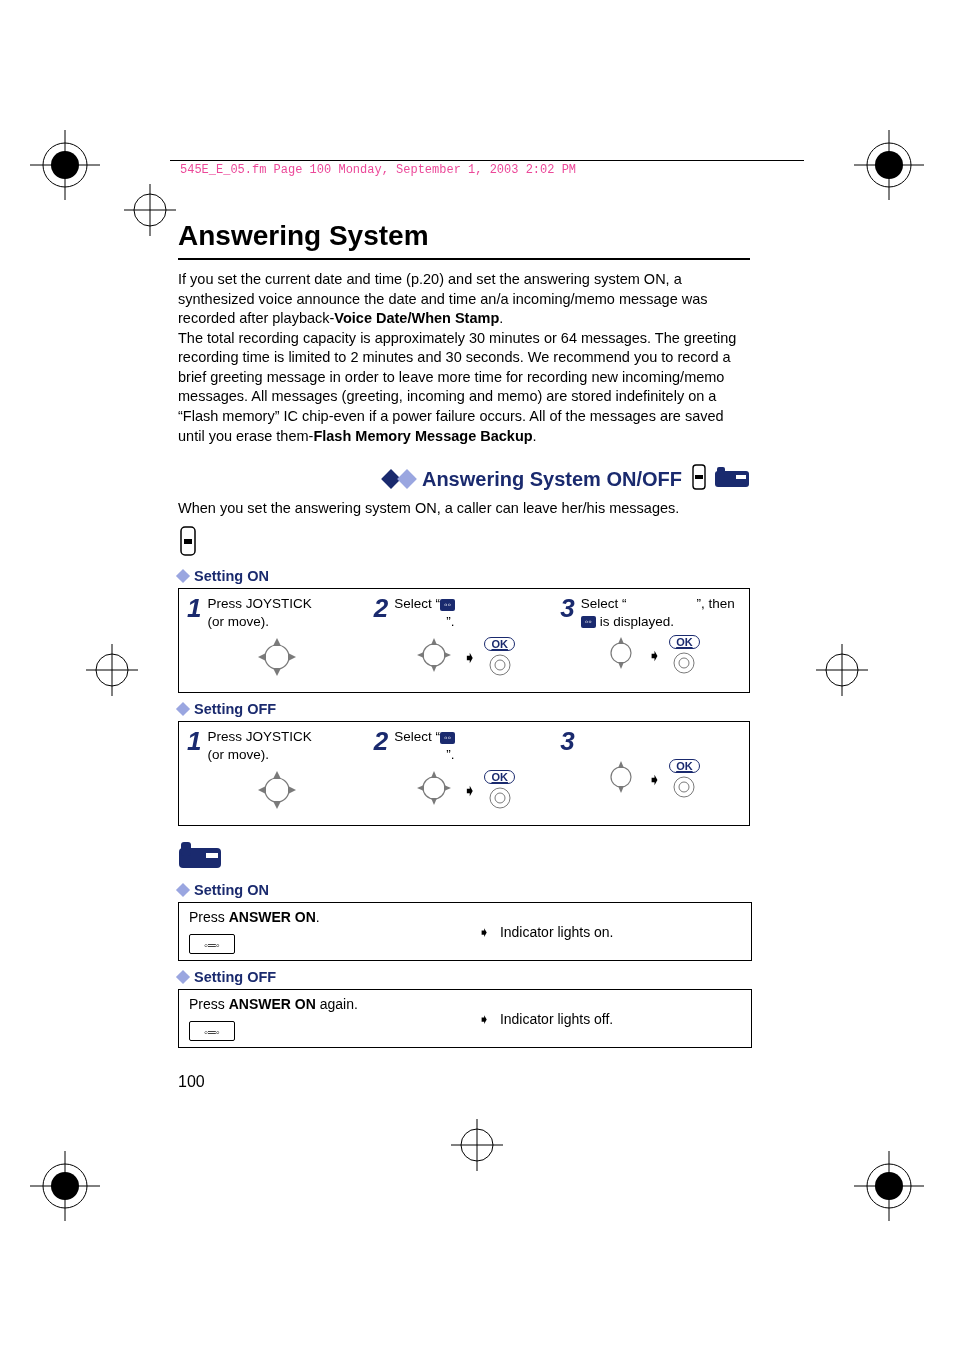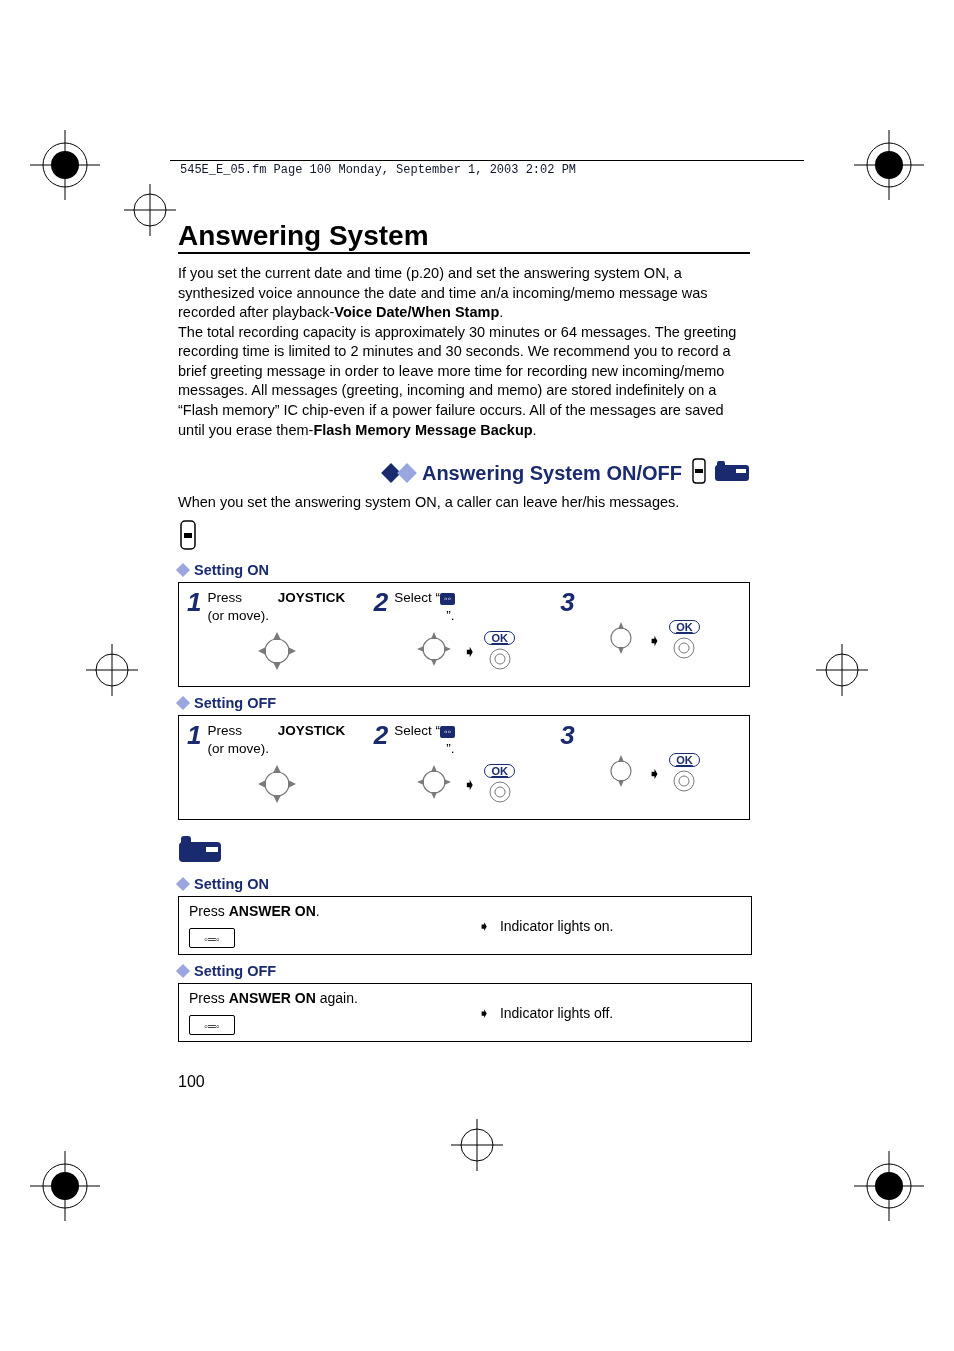--- a/index.html
+++ b/index.html
@@ -34,35 +34,36 @@
   .cross-l { top: 640px; left: 82px; }
   .cross-r { top: 640px; right: 82px; }
   .cross-b { bottom: 176px; left: 447px; }
   .cross-t { top: 180px; left: 120px; }
 
   
   .crop-h-top { position:absolute; top:160px; left:170px; right:150px; border-top:1px solid #000; }
   .header-path {
     position:absolute; top:163px; left:180px;
     font-family: "Courier New", monospace;
-    font-size:12px; color:#0f172a;
+    font-size:12px; color:#ec4899;
   }
 
   .content {
     position: absolute;
     top: 220px;
     left: 178px;
     width: 572px;
   }
 
   h1.title {
     font-size: 28px;
     font-weight: bold;
     margin: 0 0 4px 0;
     border-bottom: 2px solid #000;
+    padding-bottom: 6px;
   }
 
   .para {
     font-size: 14.5px;
     line-height: 1.35;
     margin: 10px 0 0 0;
   }
   .para b { font-weight: bold; }
 
   .section-head {
@@ -134,21 +135,21 @@
     font-size:26px;
     font-weight:bold;
     font-style:italic;
     color:#1a2a6e;
     line-height:1;
   }
   .step-text {
     font-size:13.5px;
     line-height:1.3;
   }
-  .step-text b { font-weight:bold;margin-left:32px; }
+  .step-text b { font-weight:normal; }
   .step-graphic {
     display:flex;
     align-items:center;
     justify-content:center;
     gap:8px;
     margin-top:4px;
   }
   .arrow-right {
     font-size:16px;
   }
@@ -379,20 +380,23 @@
             <svg width="28" height="24">
                 <circle cx="14" cy="12" r="10" fill="none" stroke="#7a7a7a"></circle>
                 <circle cx="14" cy="12" r="5" fill="none" stroke="#7a7a7a"></circle>
               </svg>
           </span>
         </div>
       </div>
       <div class="step">
         <div class="step-row">
           <span class="step-num">3</span>
+          <span class="step-text">
+            <span>Select “</span><span style="display:inline-block;width:70px"></span><span>”, then </span><span class="tape-icon">◦◦</span><span> is displayed</span><b>.</b>
+          </span>
         </div>
         <div class="step-graphic">
           <span>
             <svg width="38" height="38">
                 <circle cx="19" cy="19" r="10" fill="none" stroke="#7a7a7a" stroke-width="1.2"></circle>
                 <polygon points="19,3 16,10 22,10" fill="#7a7a7a"></polygon>
                 <polygon points="19,35 16,28 22,28" fill="#7a7a7a"></polygon>
               </svg>
           </span>
           <span class="arrow-right">➧</span>

